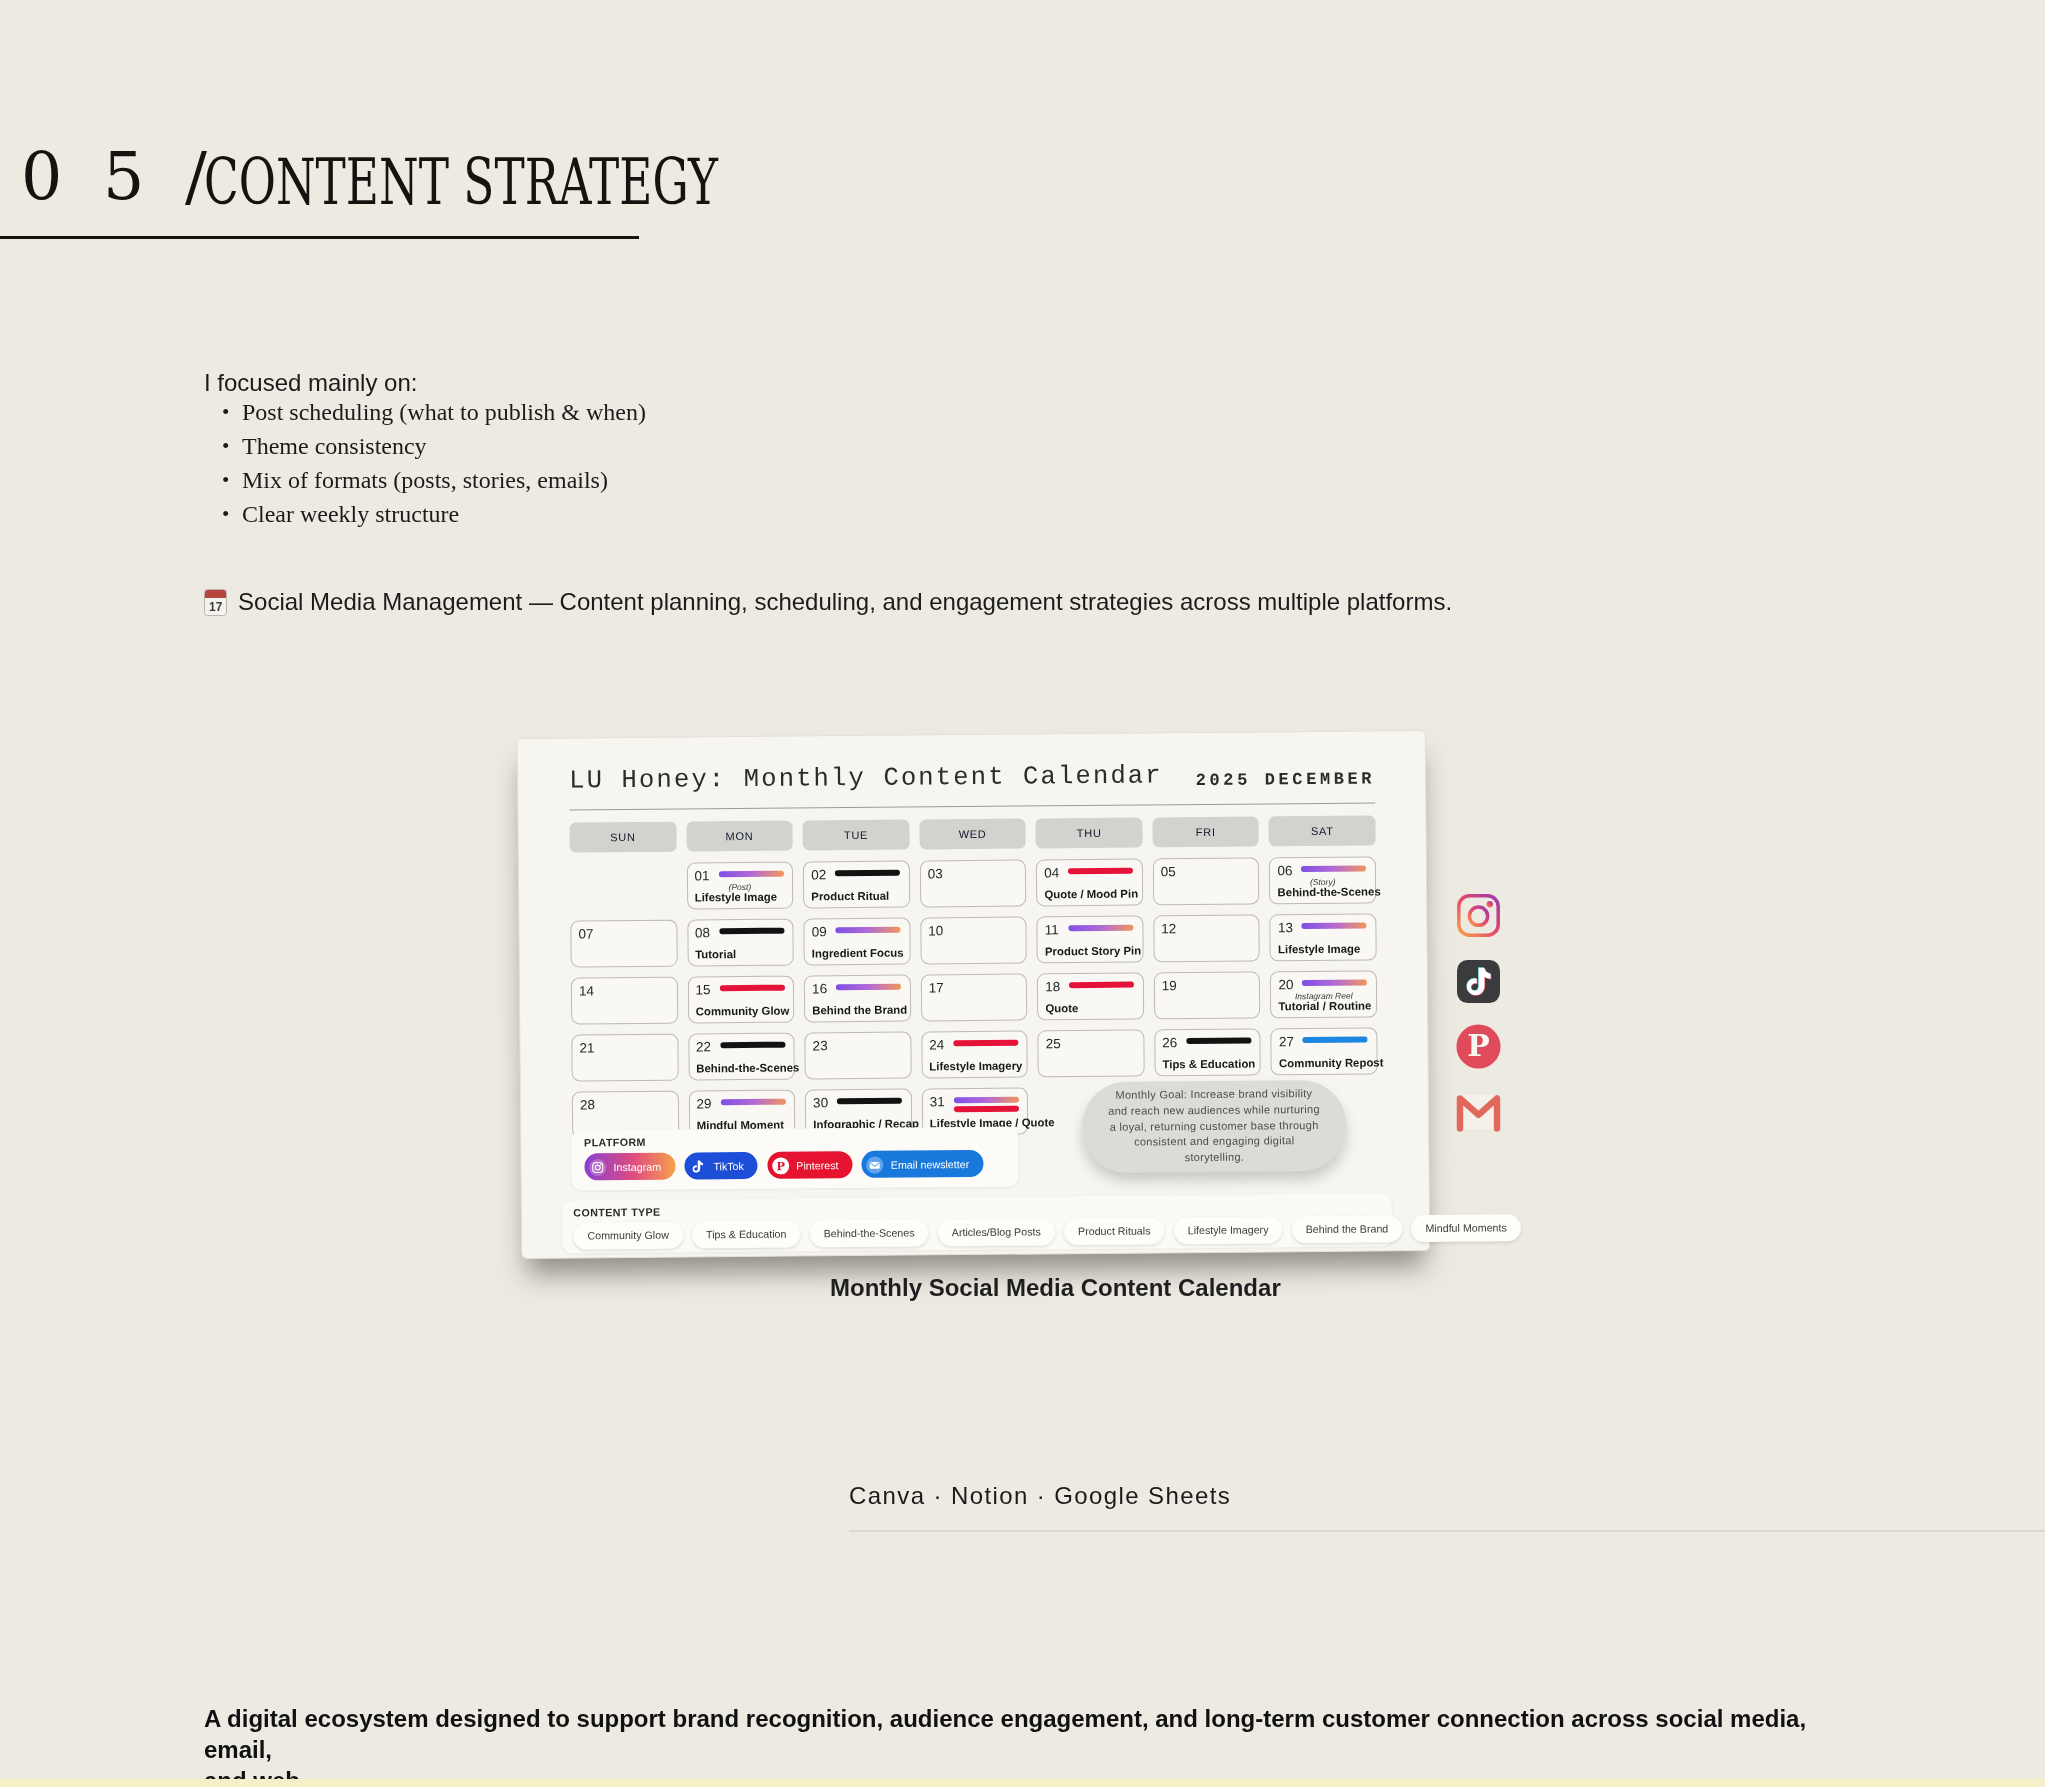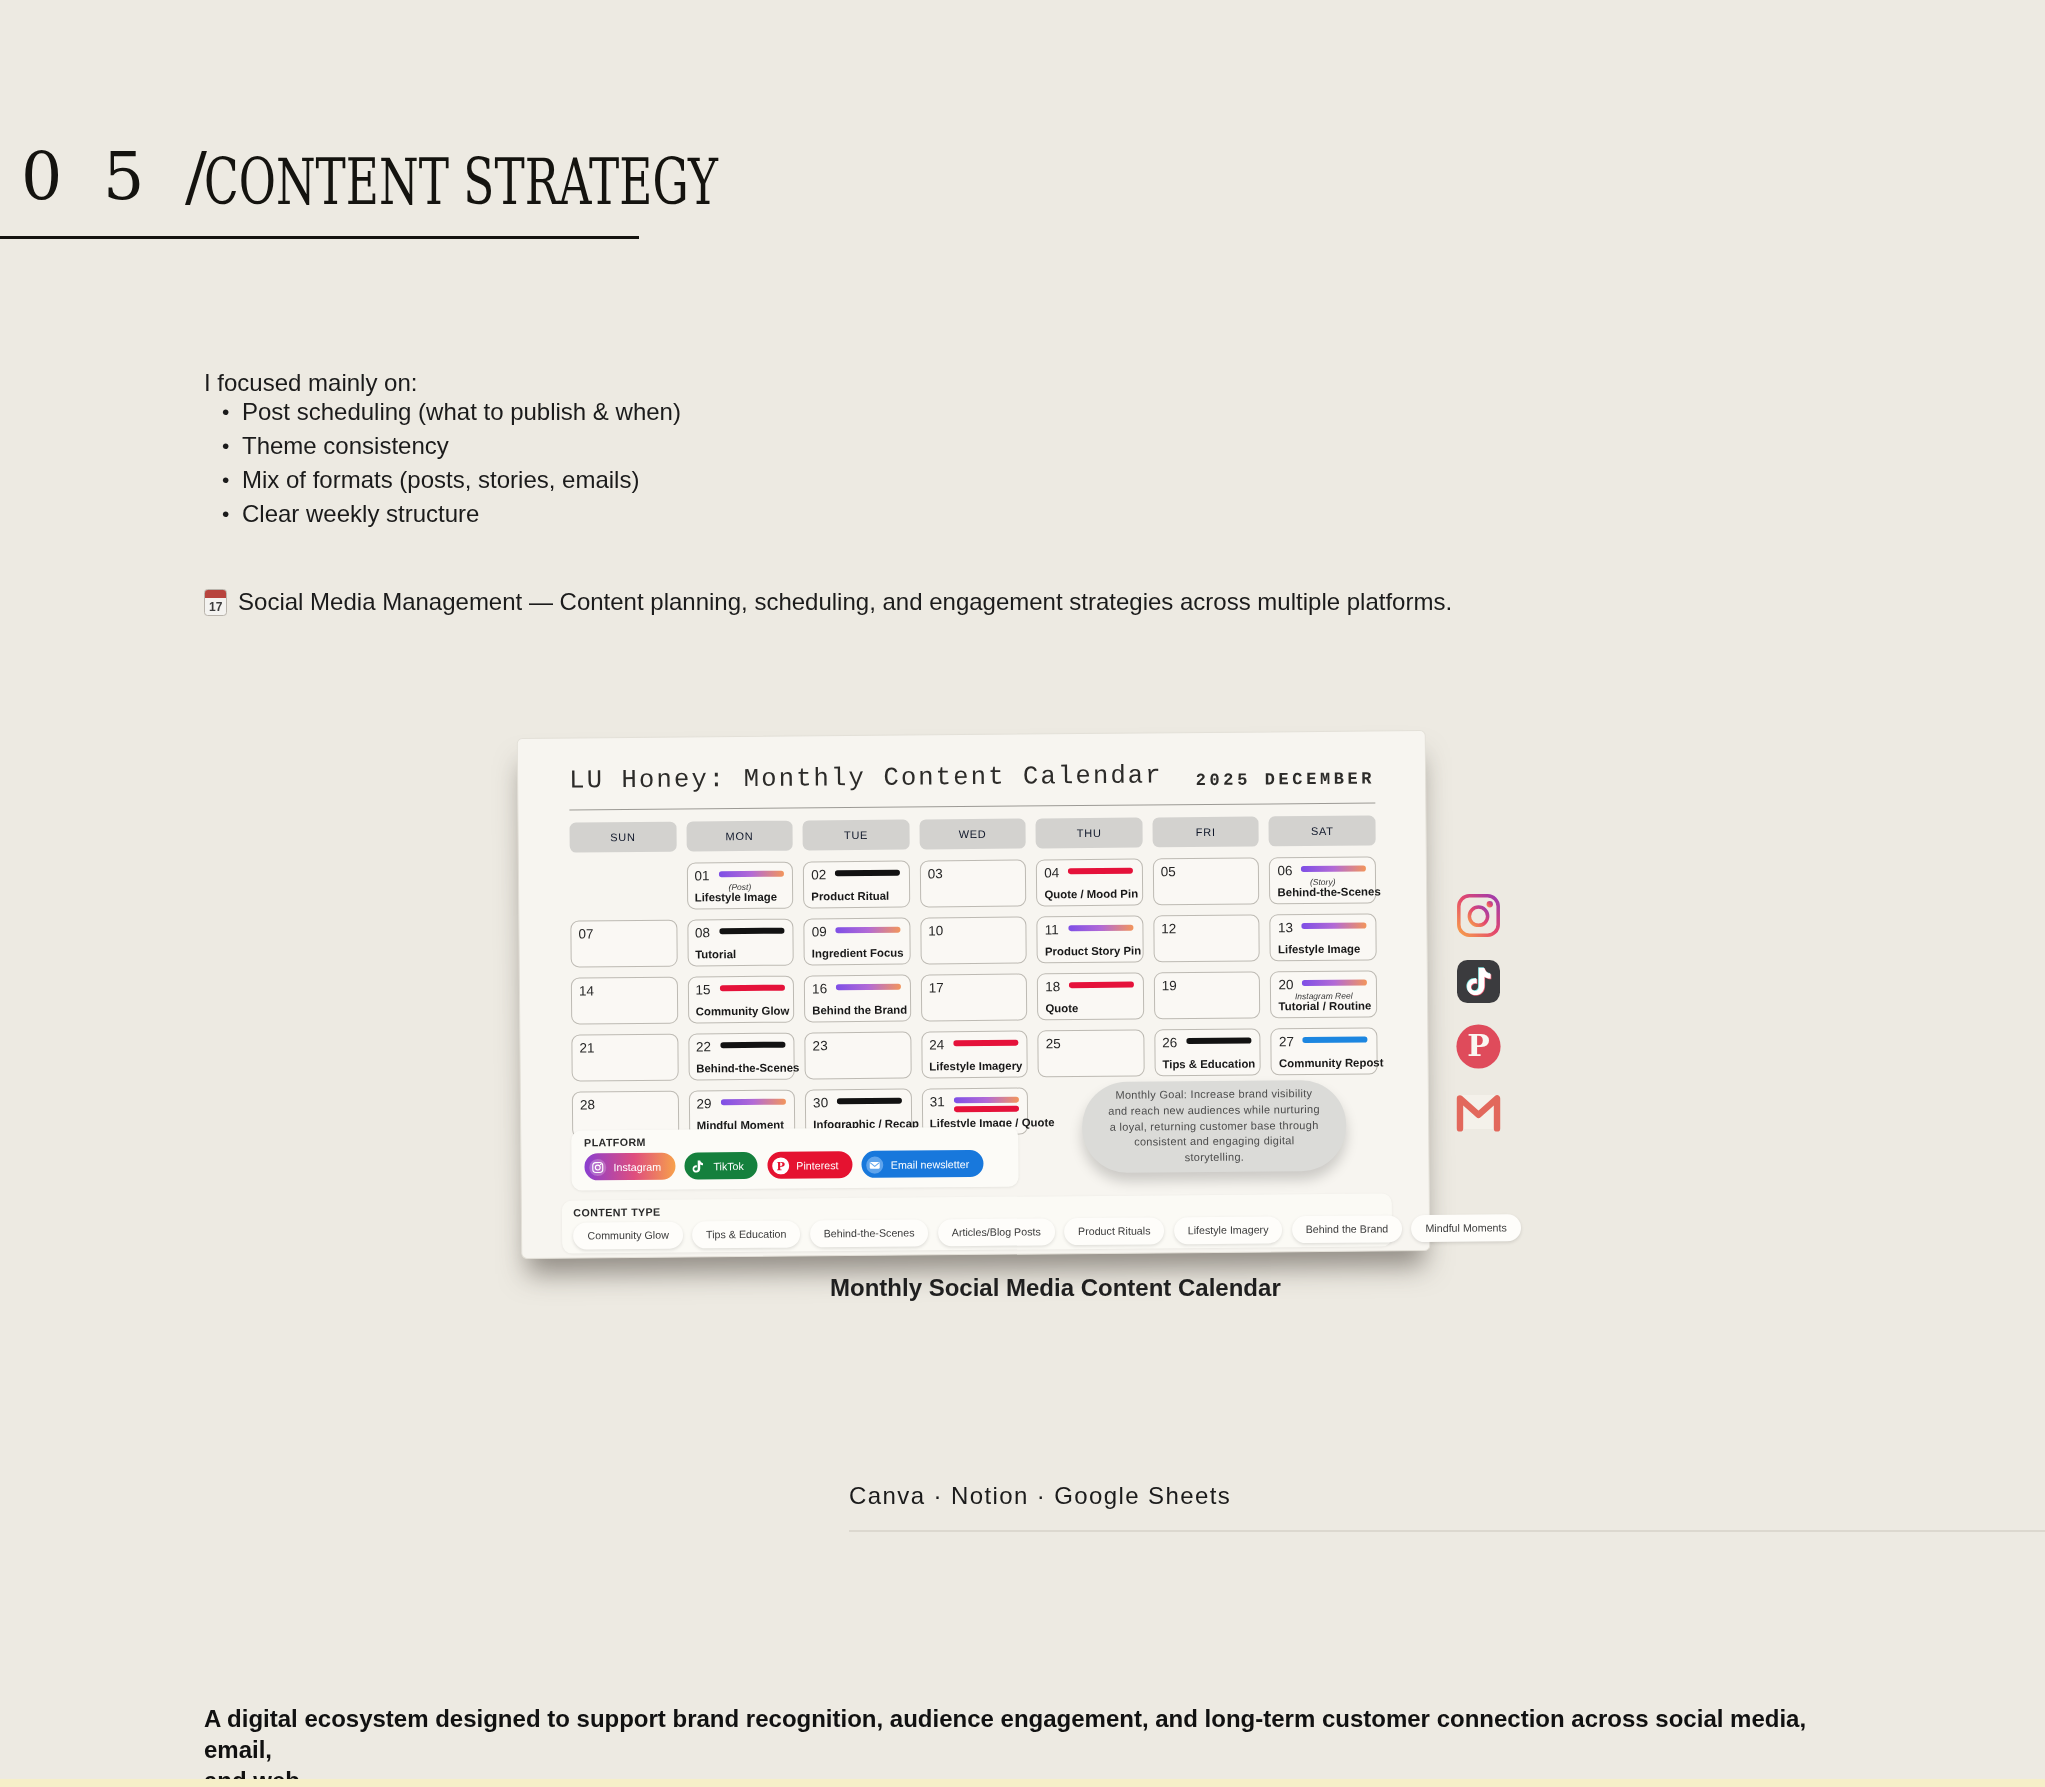--- a/index.html
+++ b/index.html
@@ -27,21 +27,21 @@
   }
   .title-rule {
     position:absolute; left:0; top:236px; width:639px; height:2.8px; background:#14130f;
   }
 
   
   .intro { position:absolute; left:204px; top:253px; width:1634px; font-size:24px; line-height:34px; }
   .intro .b { font-weight:bold; }
   .focus-heading { position:absolute; left:204px; top:359px; font-size:24px;margin-top:10px; }
   .focus-list { position:absolute; left:222px; top:395px; font-size:24px; line-height:34px; }
-  .focus-list li { list-style:none; position:relative; padding-left:20px; }
+  .focus-list li { list-style:none; position:relative; padding-left:20px;font-family:Liberation Serif, serif; }
   .focus-list li::before { content:"•"; position:absolute; left:0; top:0; font-size:21px; }
 
   
   .service-line { position:absolute; left:204px; top:588px; font-size:24px; display:flex; align-items:center; }
   .cal-emoji {
     display:inline-block; width:23.4px; height:27px; margin-right:10.7px;
     background:#f4f3f0; border:0.7px solid #b9b4ac; border-radius:3.6px; position:relative;
   }
   .cal-emoji::before {
     content:""; position:absolute; left:0; right:0; top:0; height:8.5px;
@@ -266,21 +266,21 @@
             <span class="p-icon">
               <svg width="18.5" height="18.5" viewBox="0 0 26 26">
                 <circle cx="13" cy="13" r="12" fill="rgba(255,255,255,0.22)"></circle>
                 <rect x="6" y="6" width="14" height="14" rx="4.5" fill="none" stroke="#fff" stroke-width="1.6"></rect>
                 <circle cx="13" cy="13" r="3.4" fill="none" stroke="#fff" stroke-width="1.6"></circle>
                 <circle cx="17.3" cy="8.7" r="1.1" fill="#fff"></circle>
               </svg>
             </span>
             <span>Instagram</span>
           </div>
-          <div class="platform-pill" style="background: #15803d;">
+          <div class="platform-pill" style="background: #1d4ed8;">
             <span class="p-icon">
               <svg width="18.5" height="18.5" viewBox="0 0 26 26">
                 <path d="M16.5 4.5c.5 2 1.9 3.3 3.9 3.6V11c-1.5.1-2.8-.3-3.9-1.1v5.6c0 3.5-2.4 5.8-5.6 5.8-2.9 0-5.2-2.1-5.2-5.2 0-3.2 2.7-5.4 6-5v3c-.4-.1-.8-.2-1.2-.2-1.3 0-2.4 1.1-2.4 2.4s1.1 2.4 2.4 2.4c1.5 0 2.5-1 2.5-2.7V4.5h3.5z" fill="#fff"></path>
               </svg>
             </span>
             <span>TikTok</span>
           </div>
           <div class="platform-pill" style="background: rgb(229, 18, 48);">
             <span class="p-icon">
               <svg width="18.5" height="18.5" viewBox="0 0 26 26" style="font-size:15px">

